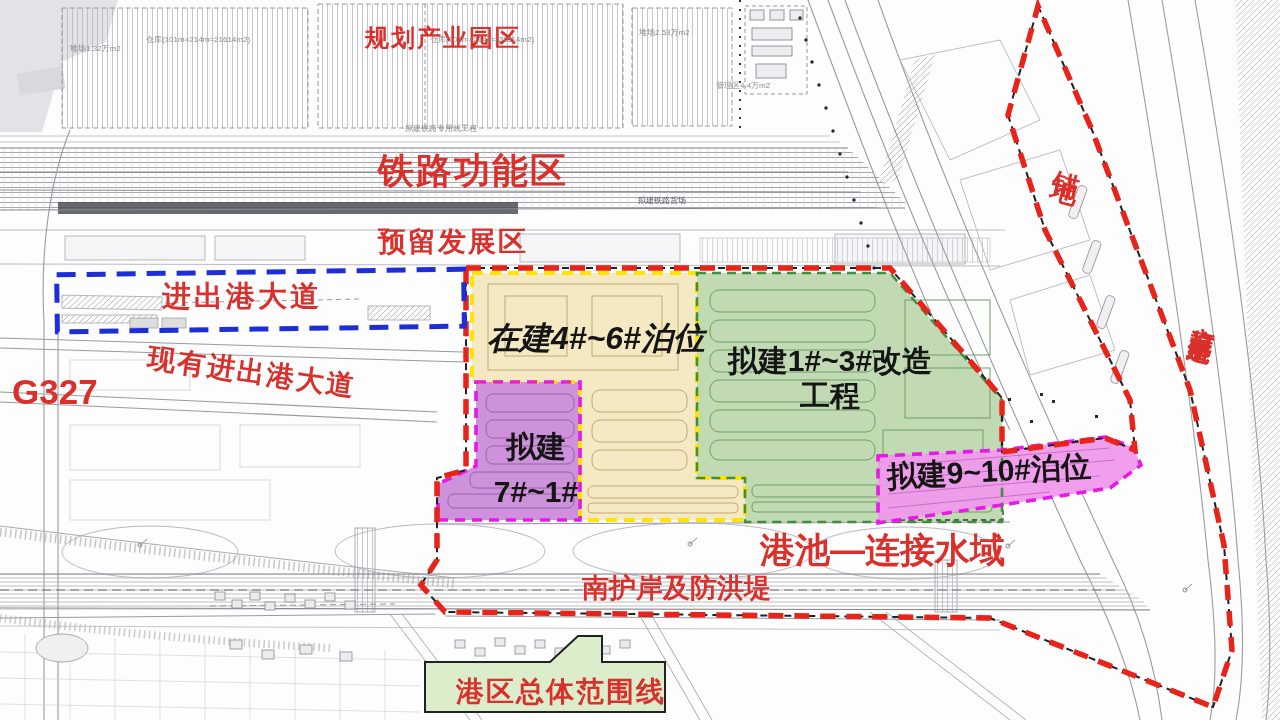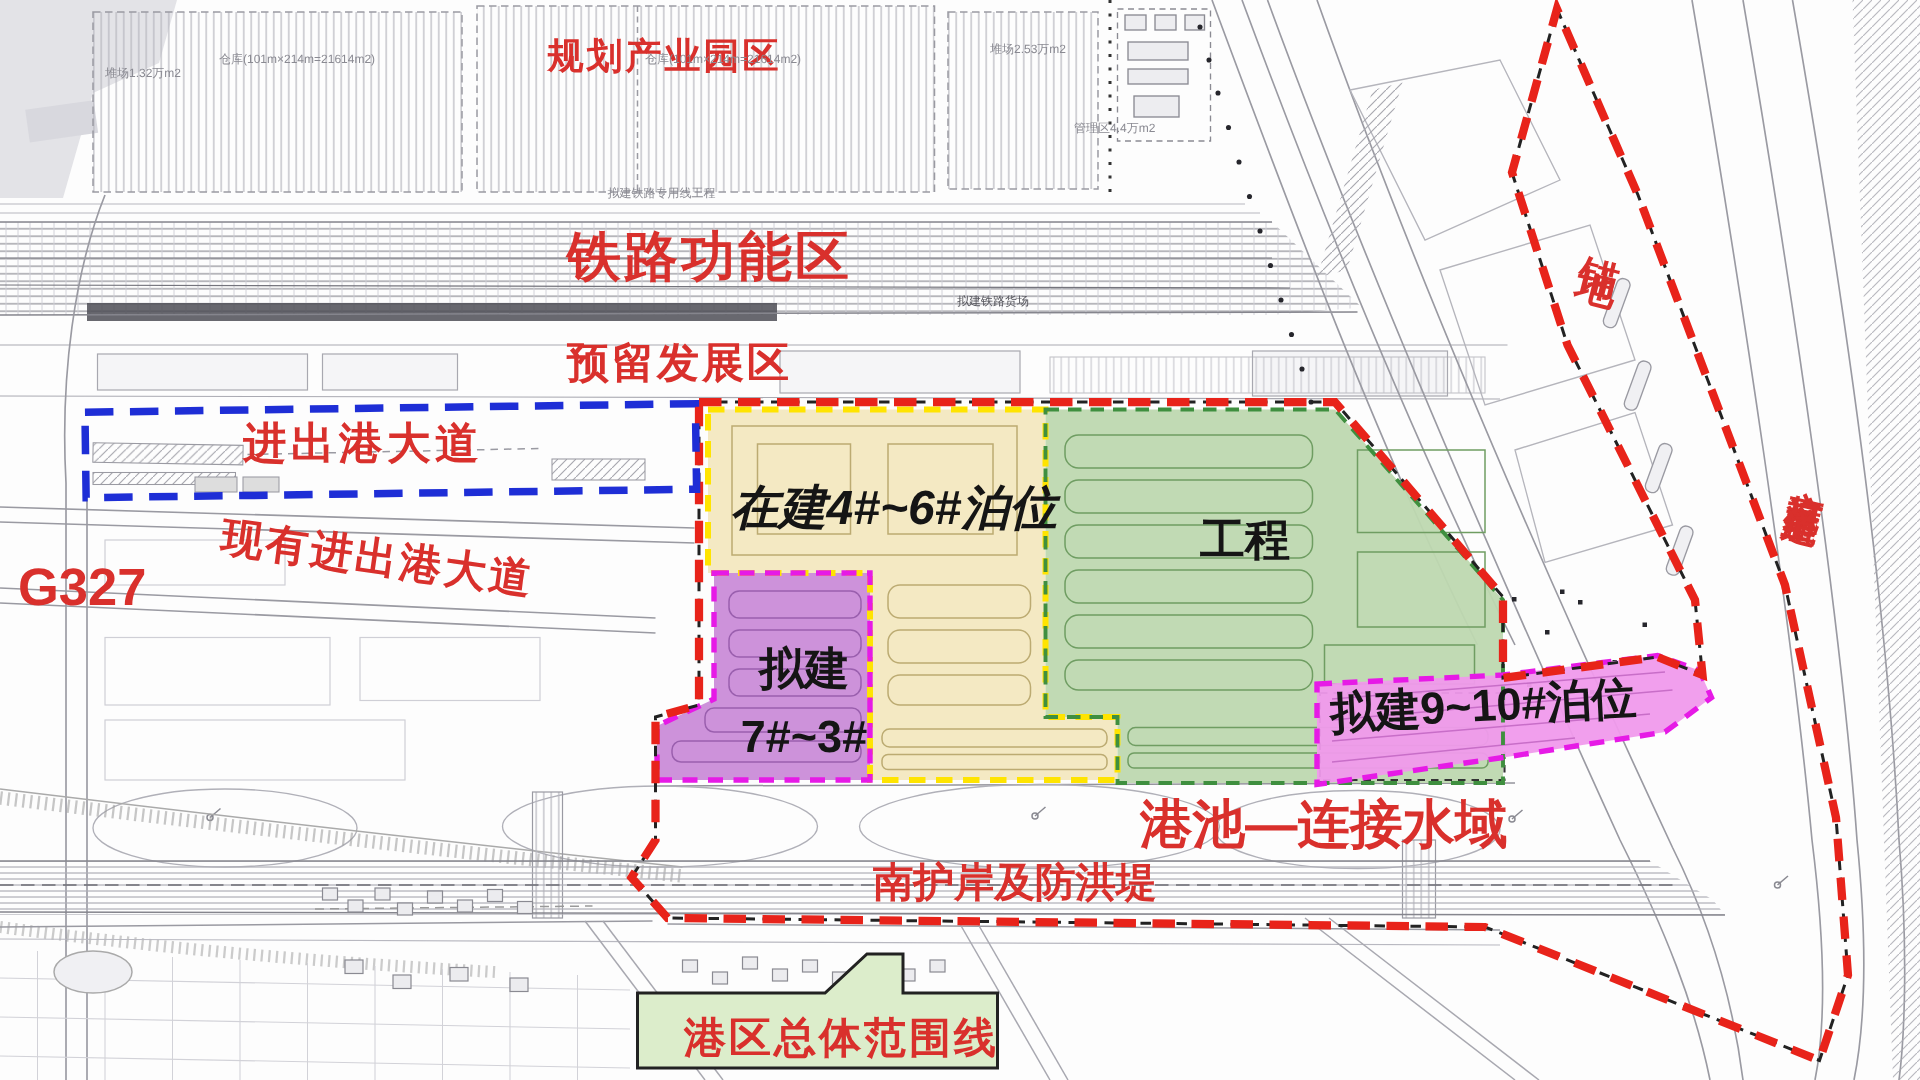--- a/index.html
+++ b/index.html
@@ -299,39 +299,40 @@
   <div class="lbl red" style="left:365px;top:24px;font-size:24px;letter-spacing:2px;">规划产业园区</div>
   <div class="lbl red" style="left:378px;top:150px;font-size:36px;letter-spacing:2px;">铁路功能区</div>
   <div class="lbl red" style="left:378px;top:226px;font-size:28px;letter-spacing:2px;">预留发展区</div>
   <div class="lbl red" style="left:162px;top:280px;font-size:29px;letter-spacing:3px;">进出港大道</div>
   <div class="lbl red" style="left:150px;top:342px;font-size:28px;letter-spacing:2px;transform:rotate(8deg);transform-origin:left top;">现有进出港大道</div>
   <div class="lbl red" style="left:12px;top:372px;font-size:35px;">G327</div>
 
   <div class="lbl blk" style="left:487px;top:320px;font-size:32px;font-style:italic;">在建4#~6#泊位</div>
 
   <div class="lbl blk center" style="left:718px;top:344px;width:224px;font-size:30px;">
+    <div>拟建1#~3#改造</div>
     <div>工程</div>
   </div>
 
   <div class="lbl blk center" style="left:490px;top:424px;width:92px;font-size:30px;line-height:1.5;">
     <div>拟建</div>
-    <div>7#~3#</div>
+    <div>7#~1#</div>
   </div>
 
   <div class="lbl blk" style="left:886px;top:460px;font-size:30px;transform:rotate(-3deg);transform-origin:left top;">拟建9~10#泊位</div>
 
   <div class="lbl red" style="left:760px;top:530px;font-size:35px;">港池—连接水域</div>
   <div class="lbl red" style="left:582px;top:573px;font-size:27px;">南护岸及防洪堤</div>
   <div class="lbl red" style="left:456px;top:676px;font-size:28px;letter-spacing:2px;">港区总体范围线</div>
 
   <div class="lbl red vert" style="left:1058px;top:152px;font-size:27px;letter-spacing:5px;transform:rotate(14deg);transform-origin:center top;">锚地</div>
   <div class="lbl red vert" style="left:1196px;top:306px;font-size:24px;letter-spacing:2px;transform:rotate(13deg);transform-origin:left top;">京杭运河主航道</div>
 
   <div class="ann" style="left:70px;top:43px;">堆场1.32万m2</div>
   <div class="ann" style="left:146px;top:34px;">仓库(101m×214m=21614m2)</div>
   <div class="ann" style="left:430px;top:34px;">仓库(101m×214m=21614m2)</div>
-  <div class="ann" style="left:660px;top:27px;">堆场2.53万m2</div>
+  <div class="ann" style="left:639px;top:27px;">堆场2.53万m2</div>
   <div class="ann" style="left:716px;top:80px;">管理区4.4万m2</div>
   <div class="ann" style="left:405px;top:123px;">拟建铁路专用线工程</div>
   <div class="ann" style="left:638px;top:195px;color:#55555c;">拟建铁路货场</div>
 </div>
 
 </div>
 
 </body></html>

